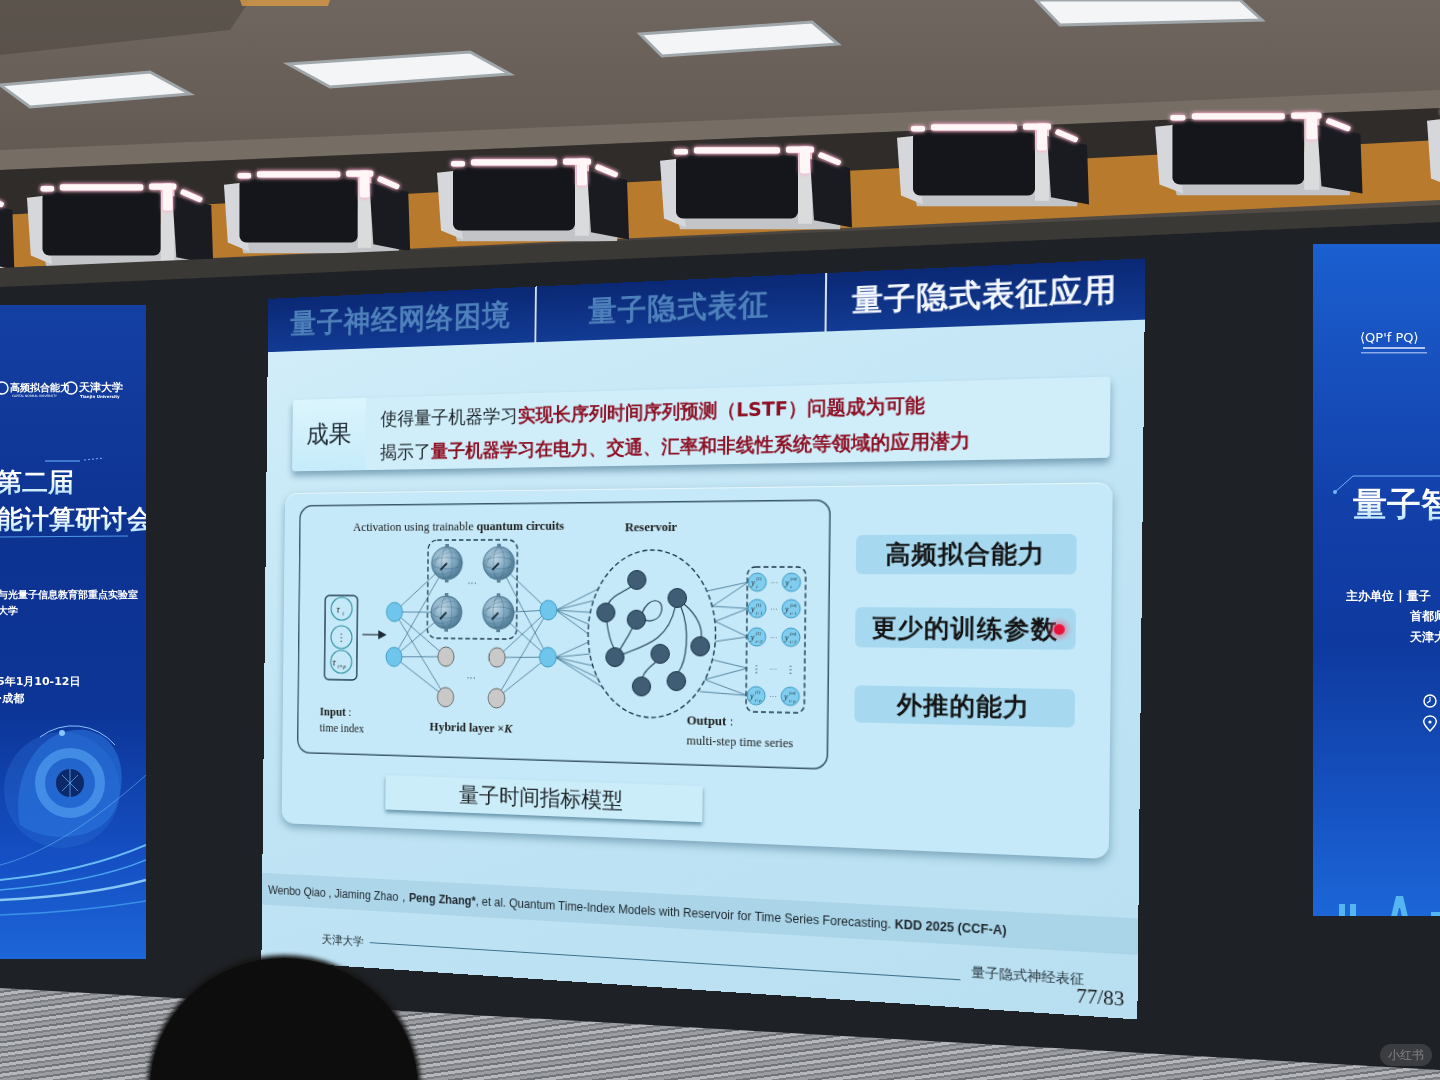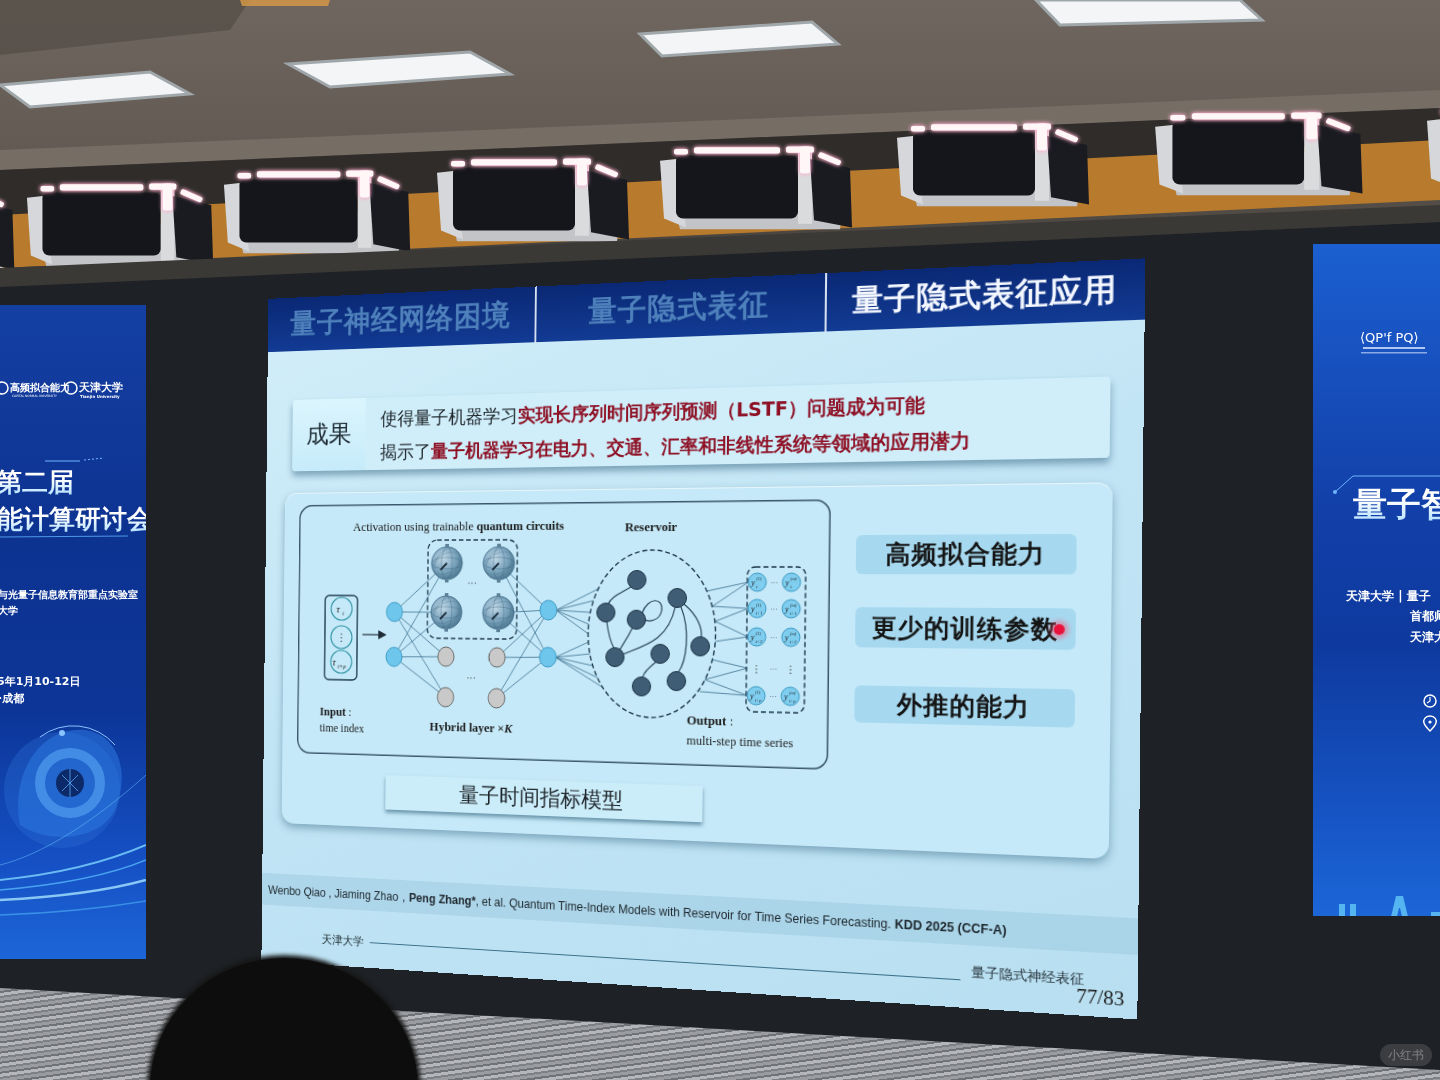--- a/index.html
+++ b/index.html
@@ -178,21 +178,21 @@
     <g fill="#5fc4f5" opacity="0.85">
       <rect x="26" y="660" width="6" height="46"></rect>
       <rect x="37" y="660" width="6" height="46"></rect>
       <path d="M70,706 L83,652 L90,652 L103,706 L97,706 L87,664 L86,664 L76,706 Z"></path>
       <rect x="118" y="668" width="9" height="38"></rect>
       <rect x="14" y="702" width="113" height="5"></rect>
       <path d="M0,712 C40,708 80,712 127,716" stroke="#bdf0ff" stroke-width="2.5" fill="none"></path>
     </g>
   </svg>
   <span class="bn-text bn-title" style="left:40px;top:238px;font-size:34px;">量子智</span>
-  <span class="bn-text" style="left:33px;top:344px;font-size:12px;">天津大学 | 量子</span>
+  <span class="bn-text" style="left:33px;top:344px;font-size:12px;">主办单位 | 量子</span>
   <span class="bn-text" style="left:97px;top:364px;font-size:12px;">首都师</span>
   <span class="bn-text" style="left:97px;top:385px;font-size:12px;">天津大</span>
 </div>
 
 <div class="slide">
   <div class="hdr">
     <div class="tab" style="left:0;width:300px;">量子神经网络困境</div>
     <div class="tab-sep" style="left:300px;"></div>
     <div class="tab" style="left:302px;width:296px;">量子隐式表征</div>
     <div class="tab-sep" style="left:598px;"></div>

